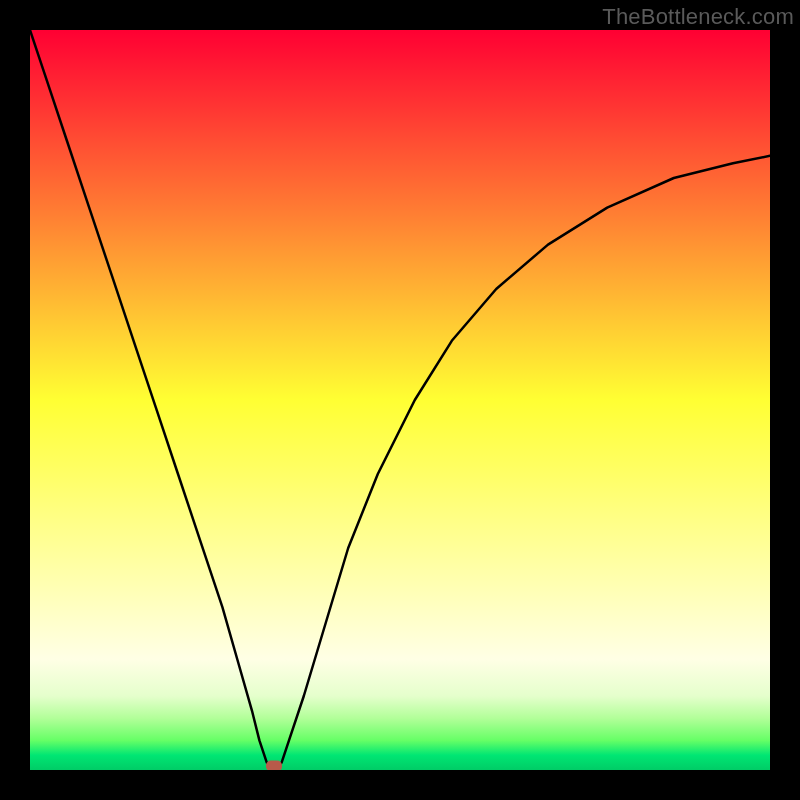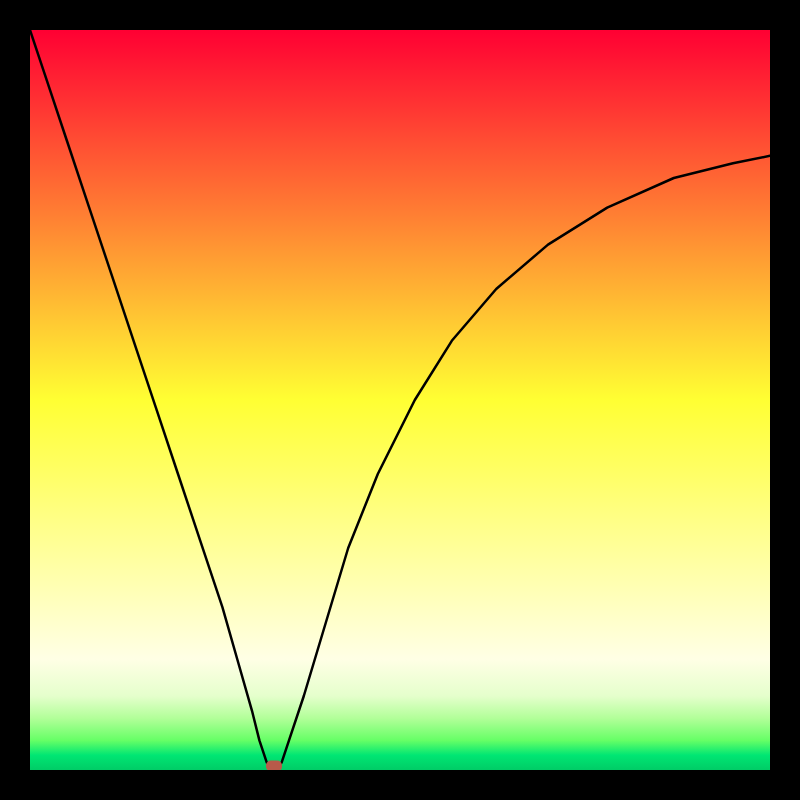--- a/index.html
+++ b/index.html
@@ -79,20 +79,21 @@
     border-radius: 5px;
     z-index: 12;
     transform: translate(-50%, -50%);
   }
 </style>
 </head>
 <body>
 
 <div class="frame">
 
+  <div class="watermark">TheBottleneck.com</div>
 
   <div class="plot-area">
     <div class="gradient-bg"></div>
 
     <svg class="curve" viewBox="0 0 740 740" preserveAspectRatio="none">
       <path id="curve-path" fill="none" stroke="#000" stroke-width="2.5" stroke-linejoin="round" stroke-linecap="round" d="M0.0 0.0 L14.8 44.4 L37.0 111.0 L59.2 177.6 L81.4 244.2 L103.6 310.8 L125.8 377.4 L148.0 444.0 L170.2 510.6 L192.4 577.2 L207.2 629.0 L222.0 680.8 L229.4 710.4 L236.8 732.6 L244.2 740.0 L251.6 732.6 L259.0 710.4 L273.8 666.0 L296.0 592.0 L318.2 518.0 L347.8 444.0 L384.8 370.0 L421.8 310.8 L466.2 259.0 L518.0 214.6 L577.2 177.6 L643.8 148.0 L703.0 133.2 L740.0 125.8"></path>
     </svg>
 
     <div id="marker" class="marker" style="left: 244.2px; top: 736.3px;"></div>
   </div>

